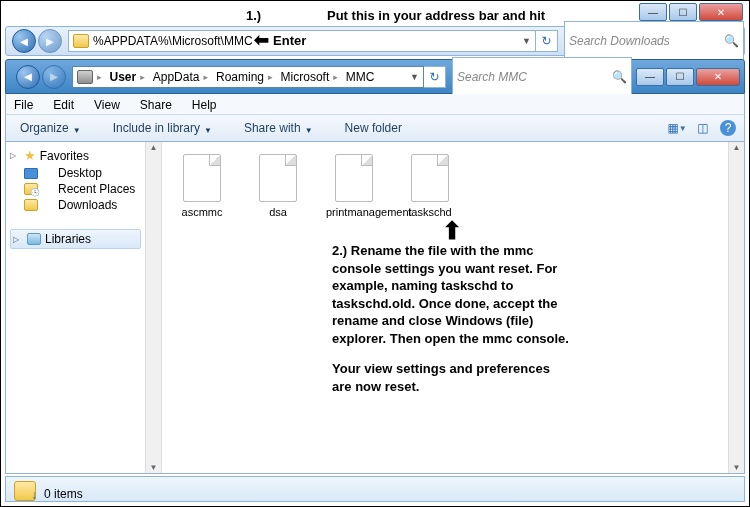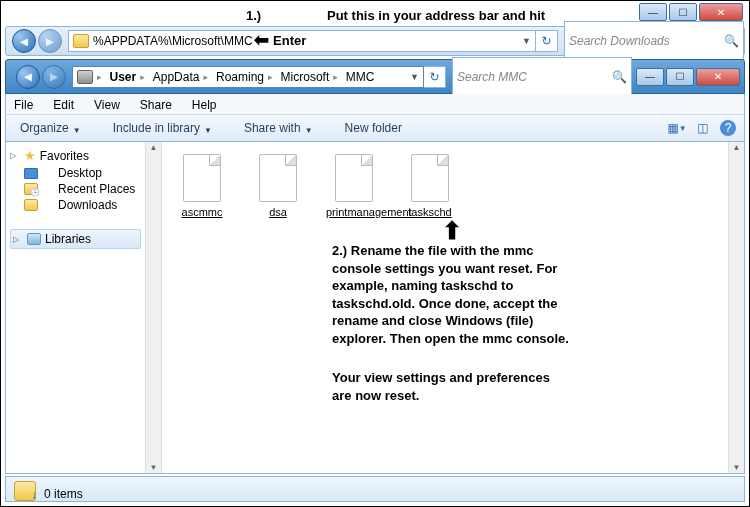--- a/index.html
+++ b/index.html
@@ -61,28 +61,28 @@
 .star-ico { color: #f0c040; font-size: 13px; }
 .desk-ico { width: 14px; height: 11px; background: #4a90d9; border: 1px solid #2d6db3; border-radius: 1px; }
 .recent-ico { width: 14px; height: 12px; background: linear-gradient(#ffe9a8,#f0c94a); border: 1px solid #c9a227; border-radius: 2px; position: relative; }
 .recent-ico::after { content: "🕓"; position: absolute; right: -3px; bottom: -3px; font-size: 8px; }
 .dl-ico { width: 14px; height: 12px; background: linear-gradient(#ffe9a8,#f0c94a); border: 1px solid #c9a227; border-radius: 2px; }
 .lib-ico { width: 14px; height: 12px; background: linear-gradient(#cbe6f5,#7bb8e0); border: 1px solid #5a9cc9; border-radius: 2px; }
 .lib-row { background: linear-gradient(#eef5fc,#d9e9f8); border: 1px solid #b8d4ee; border-radius: 2px; margin: 8px 18px 0 2px; }
 
 
 .content { flex: 1; position: relative; padding: 12px; }
-.files { display: flex; gap: 20px; text-decoration: underline; }
+.files { display: flex; gap: 20px; }
 .file { width: 56px; text-align: center; font-size: 11px; }
 .file-ico { width: 38px; height: 48px; margin: 0 auto 4px; background: #fff; border: 1px solid #bbb; border-radius: 2px; position: relative; }
 .file-ico::before { content: ""; position: absolute; top: 0; right: 0; width: 10px; height: 10px; background: linear-gradient(135deg,#fff 50%,#ddd 50%); border-bottom: 1px solid #bbb; border-left: 1px solid #bbb; }
 
 .up-arrow { position: absolute; top: 75px; left: 280px; font-size: 24px; font-weight: bold; }
 .annot2 { position: absolute; top: 100px; left: 170px; width: 240px; font-size: 13px; font-weight: bold; line-height: 1.35; }
-.annot2 p { margin-top: 22px; }
+.annot2 p { margin-top: 13px; }
 
 .content .scroll-r { position: absolute; right: 0; top: 0; bottom: 0; width: 16px; background: #f0f0f0; border-left: 1px solid #ddd; }
 .content .scroll-r::before { content: "▲"; position: absolute; top: 1px; left: 0; right: 0; text-align: center; font-size: 8px; color: #666; }
 .content .scroll-r::after { content: "▼"; position: absolute; bottom: 1px; left: 0; right: 0; text-align: center; font-size: 8px; color: #666; }
 
 
 .status { position: absolute; bottom: 4px; left: 4px; right: 4px; height: 26px; background: linear-gradient(#eef5fc,#d9e9f8); border: 1px solid #8fb3da; display: flex; align-items: flex-end; padding: 0 8px; font-size: 12px; gap: 8px; }
 .status .big-folder { width: 22px; height: 20px; background: linear-gradient(#ffe9a8,#f0c94a); border: 1px solid #c9a227; border-radius: 3px; position: relative; }
 .status .big-folder::after { content: "↓"; position: absolute; right: -2px; bottom: -2px; color: #2d6db3; font-weight: bold; font-size: 12px; }
 </style>

